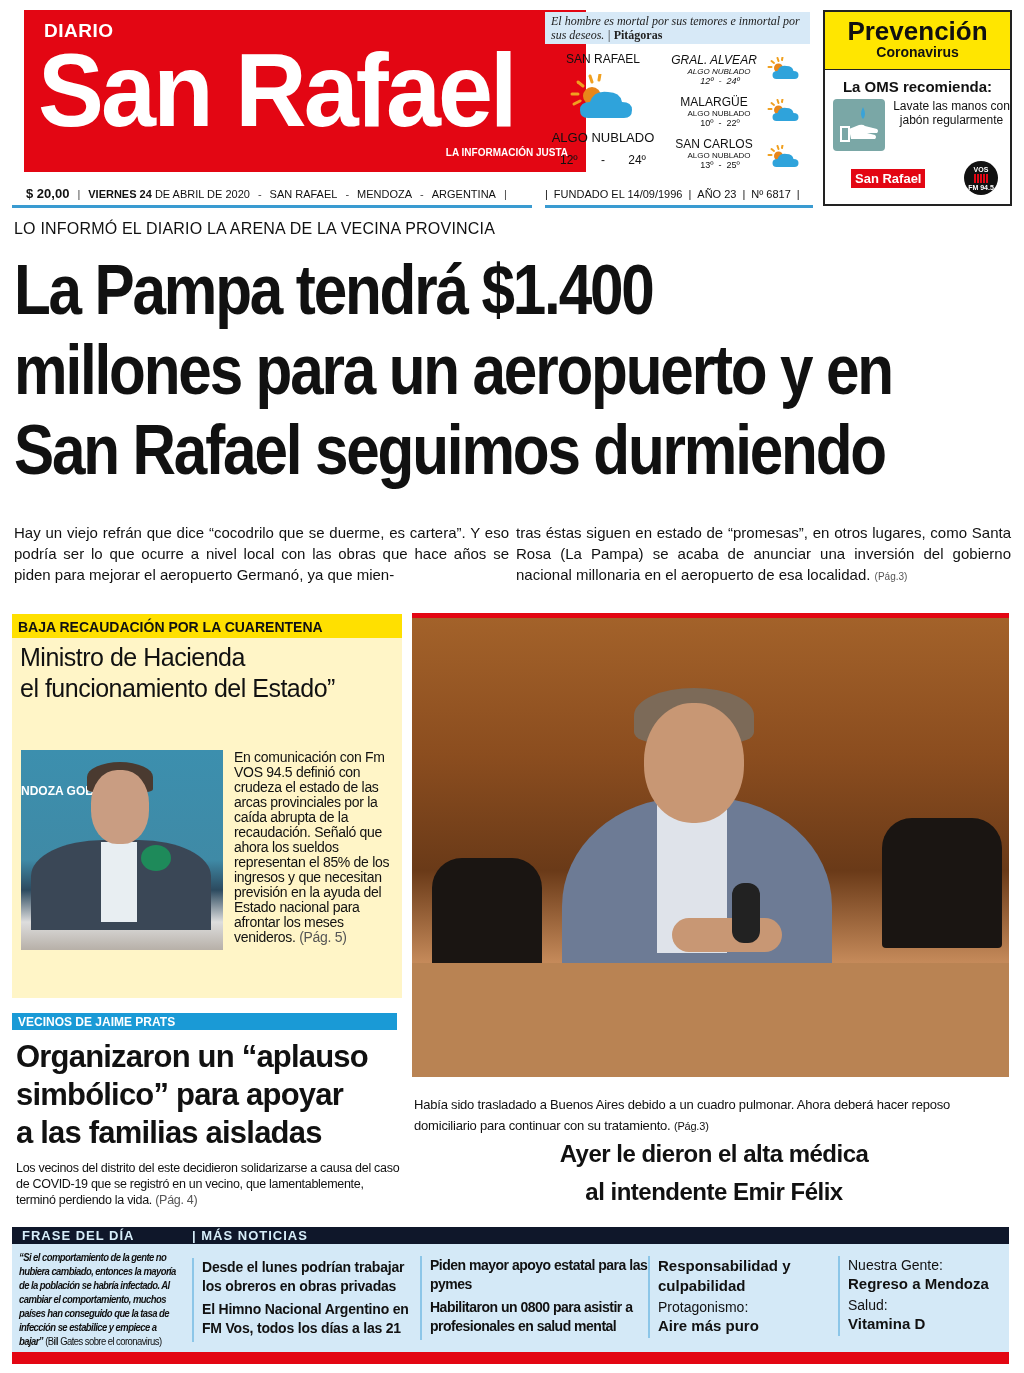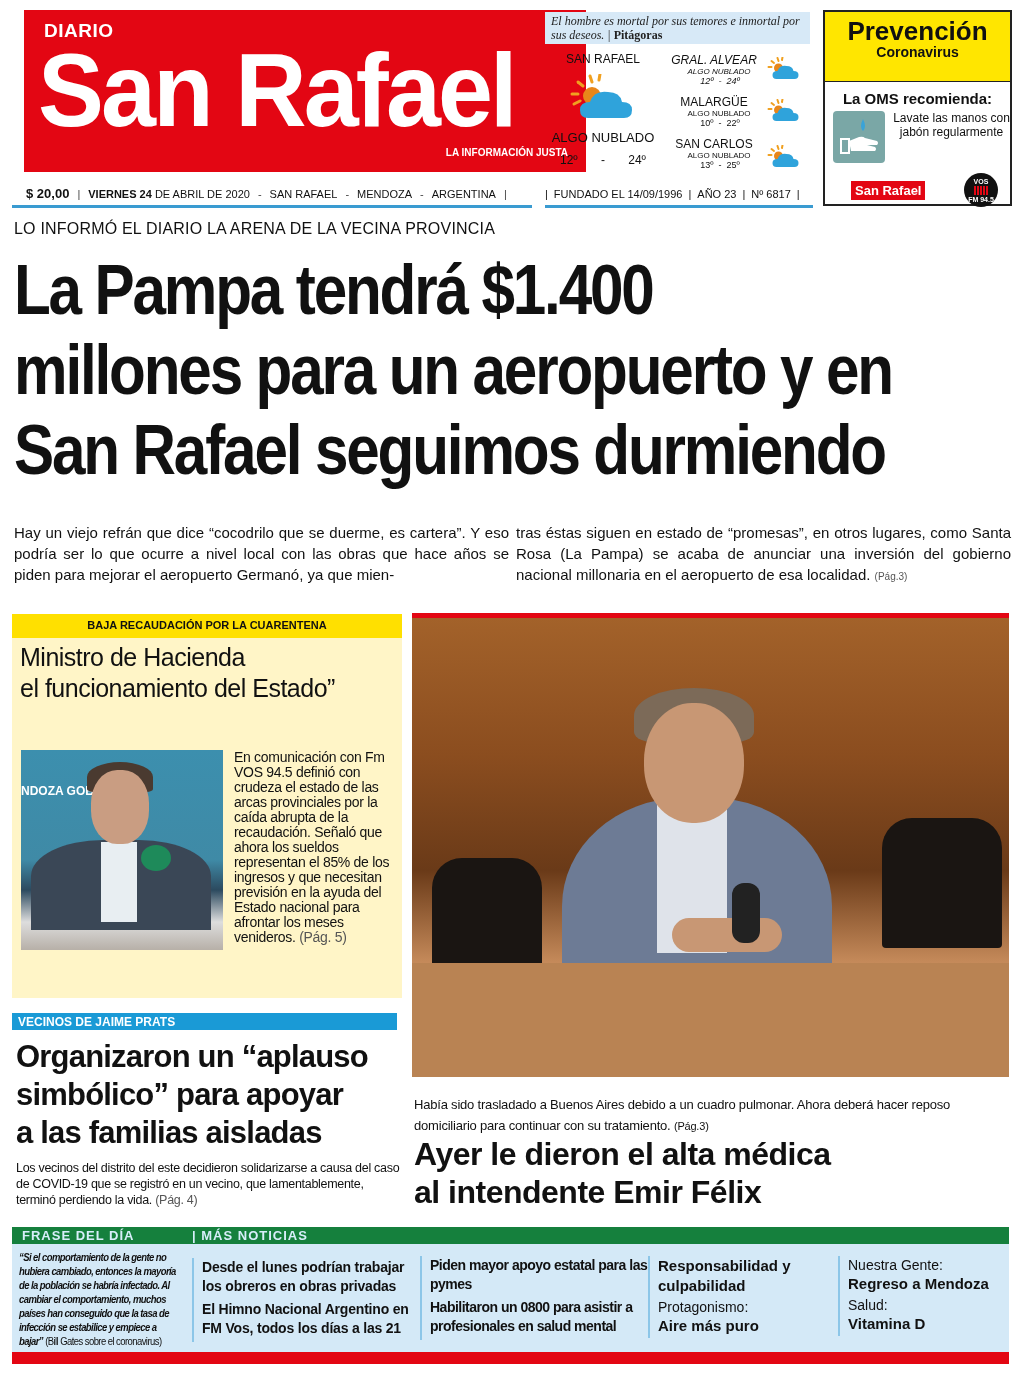--- a/index.html
+++ b/index.html
@@ -30,40 +30,40 @@
   .weather-city { left: 664px; width: 150px; height: 42px; }
   .wc-name { font-size: 12px; text-align: center; width: 100px; }
   .wc-cond { font-size: 8px; text-align: center; width: 110px; }
   .wc-temps { font-size: 9px; text-align: center; width: 112px; }
   .wc-icon { left: 102px; top: 4px; width: 36px; height: 24px; }
 
   .founded { left: 545px; top: 182px; width: 268px; height: 26px; border-bottom: 3px solid #3a9bd1; font-size: 11px; display: flex; align-items: center; gap: 6px; white-space: nowrap; }
 
   
   .prev-box { left: 823px; top: 10px; width: 189px; height: 196px; border: 2px solid #222; background: #fff; }
-  .prev-head { background: #ffe600; height: 70px; text-align: center; padding-top: 6px; border-bottom: 1px solid #222; }
+  .prev-head { background: #ffe600; height: 58px; text-align: center; padding-top: 6px; border-bottom: 1px solid #222; }
   .prev-title { font-weight: bold; font-size: 26px; line-height: 1; }
   .prev-sub { font-weight: bold; font-size: 14px; }
   .prev-oms { font-weight: bold; font-size: 15px; text-align: center; margin-top: 8px; }
   .prev-row { display: flex; gap: 8px; margin: 4px 0 0 8px; }
   .prev-hand { width: 52px; height: 52px; background: #7aa7a6; border-radius: 4px; position: relative; }
   .prev-text { font-size: 12px; line-height: 14px; text-align: center; }
   .prev-logos { display: flex; justify-content: space-between; align-items: center; padding: 10px 12px 0 26px; }
   .prev-logo-sr { background: #e30613; color: #fff; font-weight: bold; font-size: 13px; padding: 2px 4px; }
   .prev-logo-vos { width: 34px; height: 34px; border-radius: 50%; background: #111; color: #fff; font-size: 7px; font-weight: bold; display: flex; align-items: center; justify-content: center; flex-direction: column; line-height: 1; }
   .prev-logo-vos .bars { width: 14px; height: 9px; background: repeating-linear-gradient(90deg, #e30613 0 2px, #111 2px 3px); margin: 1px 0; }
 
   
   .kicker { left: 14px; top: 220px; font-size: 16px; letter-spacing: 0.2px; }
   .headline { left: 14px; top: 250px; width: 1000px; font-weight: bold; font-size: 70px; line-height: 80px; letter-spacing: -2.5px; transform: scaleX(0.86); transform-origin: left top; white-space: nowrap; }
   .deck { top: 522px; width: 495px; font-size: 15px; line-height: 21px; text-align: justify; }
 
   
   .yellow-story { left: 12px; top: 614px; width: 390px; height: 384px; background: #fff5c7; }
-  .ys-kicker { background: #ffe000; height: 24px; font-weight: bold; font-size: 11px; padding: 5px 6px; text-align: center; }
+  .ys-kicker { background: #ffe000; height: 24px; font-weight: bold; font-size: 14px; padding: 5px 6px; }
   .ys-title { font-size: 25px; line-height: 31px; padding: 4px 8px 0; letter-spacing: -0.5px; }
   .ys-photo { left: 9px; top: 136px; width: 202px; height: 200px; background: linear-gradient(180deg, #3c8fae 0%, #3f8aa6 55%, #2c4a5f 70%, #ddd 86%, #b7b0a8 100%); overflow: hidden; }
   .ys-photo .face { position: absolute; left: 70px; top: 20px; width: 58px; height: 74px; background: #c99d82; border-radius: 45%; }
   .ys-photo .hair { position: absolute; left: 66px; top: 12px; width: 66px; height: 30px; background: #4a3a30; border-radius: 50% 50% 10% 10%; }
   .ys-photo .suit { position: absolute; left: 10px; top: 90px; width: 180px; height: 90px; background: #3a4756; border-radius: 40% 40% 0 0; }
   .ys-photo .shirt { position: absolute; left: 80px; top: 92px; width: 36px; height: 80px; background: #e8eef2; }
   .ys-photo .mic { position: absolute; left: 120px; top: 95px; width: 30px; height: 26px; background: #1e8a5a; border-radius: 50%; }
   .ys-photo .label { position: absolute; left: 0; top: 34px; color: #fff; font-size: 12px; font-weight: bold; }
   .ys-body { left: 222px; top: 136px; width: 160px; font-size: 14px; line-height: 15px; letter-spacing: -0.3px; }
 
@@ -77,24 +77,24 @@
   .mp-chair { position: absolute; width: 110px; height: 130px; background: #1a1512; border-radius: 30px 30px 4px 4px; }
   .mp-body { position: absolute; left: 150px; top: 180px; width: 270px; height: 240px; background: #6d7b95; border-radius: 45% 45% 10% 10%; }
   .mp-shirt { position: absolute; left: 245px; top: 185px; width: 70px; height: 150px; background: #dfe3ea; }
   .mp-face { position: absolute; left: 232px; top: 85px; width: 100px; height: 120px; background: #c89774; border-radius: 48%; }
   .mp-hair { position: absolute; left: 222px; top: 70px; width: 120px; height: 55px; background: #7c6a58; border-radius: 50% 50% 20% 20%; }
   .mp-table { position: absolute; left: 0; top: 345px; width: 597px; height: 120px; background: #b98353; }
   .mp-mic { position: absolute; left: 320px; top: 265px; width: 28px; height: 60px; background: #222; border-radius: 12px; }
   .mp-hands { position: absolute; left: 260px; top: 300px; width: 110px; height: 34px; background: #c89774; border-radius: 20px; }
 
   .caption { left: 414px; top: 1094px; width: 600px; font-size: 13px; line-height: 21px; letter-spacing: -0.2px; }
-  .felix-title { left: 414px; top: 1135px; width: 600px; font-weight: bold; font-size: 32px; line-height: 38px; letter-spacing: -0.5px; }
-
-  
-  .bottom-header { left: 12px; top: 1227px; width: 997px; height: 17px; background: #15803d; color: #d7eefa; font-weight: bold; font-size: 13px; letter-spacing: 1px; display: flex; align-items: center; }
+  .felix-title { left: 414px; top: 1135px; width: 600px; font-weight: bold; font-size: 24px; line-height: 38px; letter-spacing: -0.5px; text-align: center; }
+
+  
+  .bottom-header { left: 12px; top: 1227px; width: 997px; height: 17px; background: #0f172a; color: #d7eefa; font-weight: bold; font-size: 13px; letter-spacing: 1px; display: flex; align-items: center; }
   .bottom-body { left: 12px; top: 1244px; width: 997px; height: 108px; background: #d4e9f7; }
   .bottom-red { left: 12px; top: 1352px; width: 997px; height: 12px; background: #e30613; }
   .frase { left: 19px; top: 1251px; width: 172px; font-size: 10px; line-height: 14px; font-weight: bold; font-style: italic; letter-spacing: -0.6px; transform: scaleX(0.95); transform-origin: left top; }
   .frase .src { font-weight: normal; font-style: normal; }
   .news-col { top: 1258px; border-left: 2px solid #8cc6e8; padding-left: 8px; }
   .news-item { font-weight: bold; font-size: 14px; line-height: 19px; margin-bottom: 4px; letter-spacing: -0.2px; }
   .news-label { font-size: 14px; line-height: 18px; }
   .news-strong { font-weight: bold; font-size: 15px; line-height: 20px; margin-bottom: 2px; }
 
   svg { display: block; }

